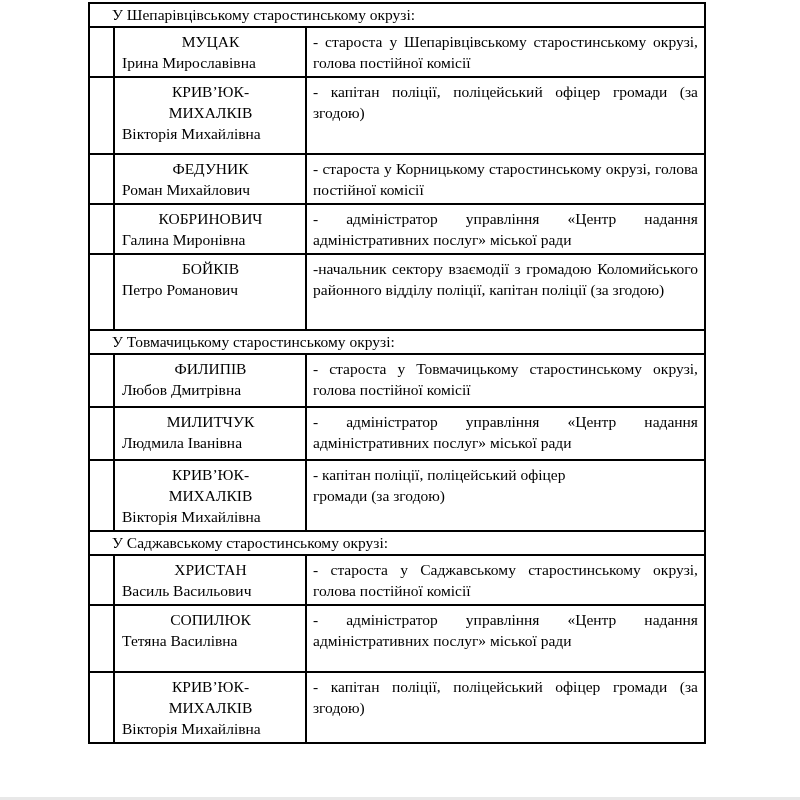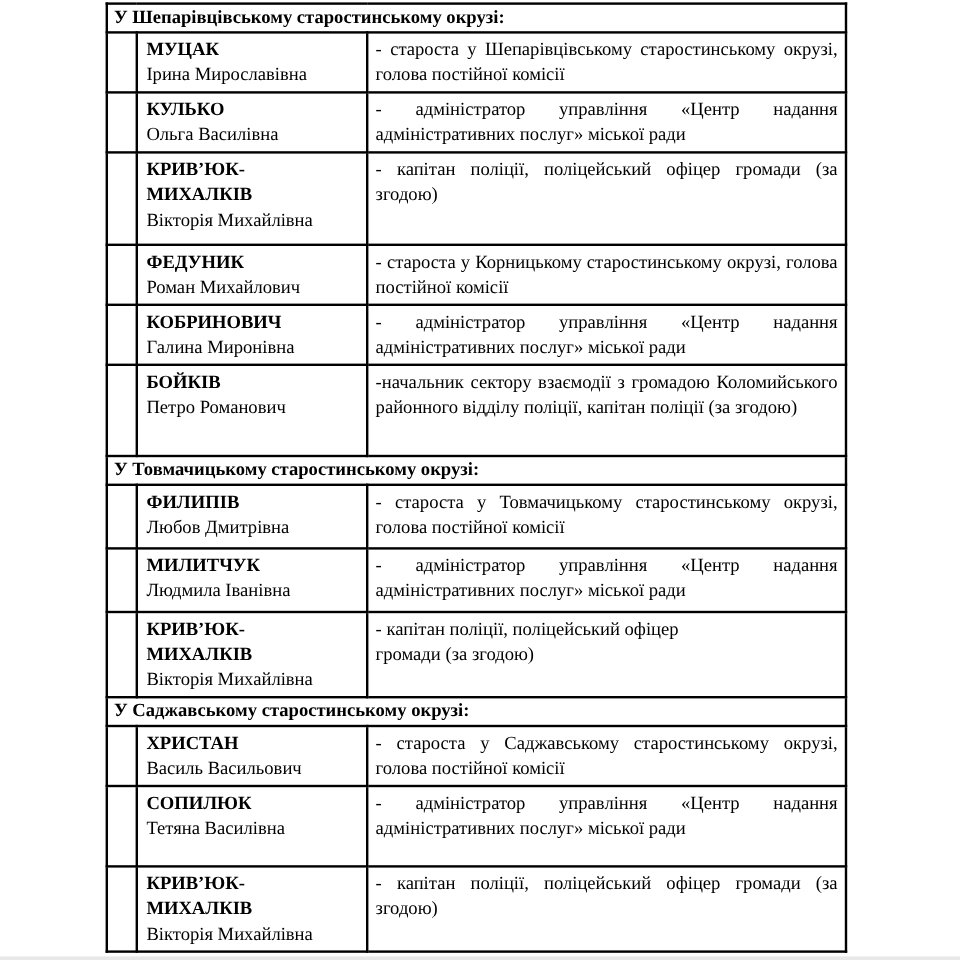--- a/index.html
+++ b/index.html
@@ -22,29 +22,29 @@
     border-collapse: collapse;
     table-layout: fixed;
   }
   table.officials td {
     border: 2px solid #000000;
     vertical-align: top;
     font-size: 15.5px;
     line-height: 21px;
   }
   td.section-header {
-    font-weight: bold;
-    padding: 0 4px 1px 5px;
+    font-weight: normal;
+    padding: 0 4px 1px 22px;
     white-space: nowrap;
     overflow: hidden;
   }
   td.num-cell { background: #ffffff; }
   td.name-cell { padding: 3px 6px 3px 7px; }
   td.pos-cell  { padding: 3px 6px 3px 6px; text-align: justify; }
-  .surname { font-weight: bold; white-space: pre-line; }
+  .surname { font-weight: normal; white-space: pre-line; text-align: center; }
   .given-name { font-weight: normal; }
   .pos-text { white-space: pre-line; }
   .pos-bold { font-weight: normal; }
   .bottom-edge {
     position: absolute;
     left: 0; bottom: 0;
     width: 800px; height: 3px;
     background: #e8e8e8;
   }
 </style>
@@ -63,28 +63,20 @@
         <tr style="height:22px">
       <td class="section-header" colspan="3">У Шепарівцівському старостинському окрузі:</td>
     </tr>
     <tr style="height:49px">
       <td class="num-cell"></td>
       <td class="name-cell">
         <div class="surname">МУЦАК</div>
         <div class="given-name">Ірина Мирославівна</div>
       </td>
       <td class="pos-cell"><span class="pos-text">- староста у Шепарівцівському старостинському окрузі, </span><span class="pos-bold">голова постійної комісії</span></td>
-    </tr>
-    <tr style="height:48px">
-      <td class="num-cell"></td>
-      <td class="name-cell">
-        <div class="surname">КУЛЬКО</div>
-        <div class="given-name">Ольга Василівна</div>
-      </td>
-      <td class="pos-cell"><span class="pos-text">- адміністратор управління «Центр надання адміністративних послуг» міської ради</span></td>
     </tr>
     <tr style="height:77px">
       <td class="num-cell"></td>
       <td class="name-cell">
         <div class="surname">КРИВ’ЮК-
 МИХАЛКІВ</div>
         <div class="given-name">Вікторія Михайлівна</div>
       </td>
       <td class="pos-cell"><span class="pos-text">- капітан поліції, поліцейський офіцер громади (за згодою)</span></td>
     </tr>

